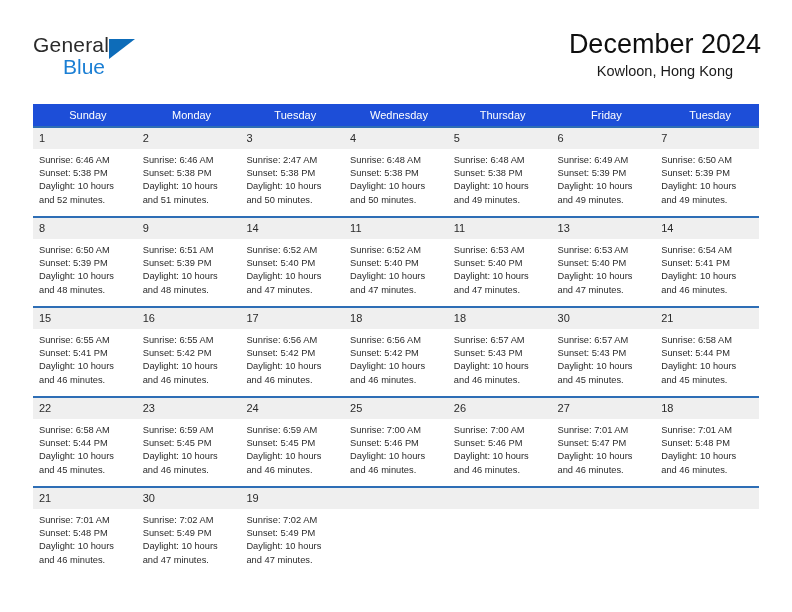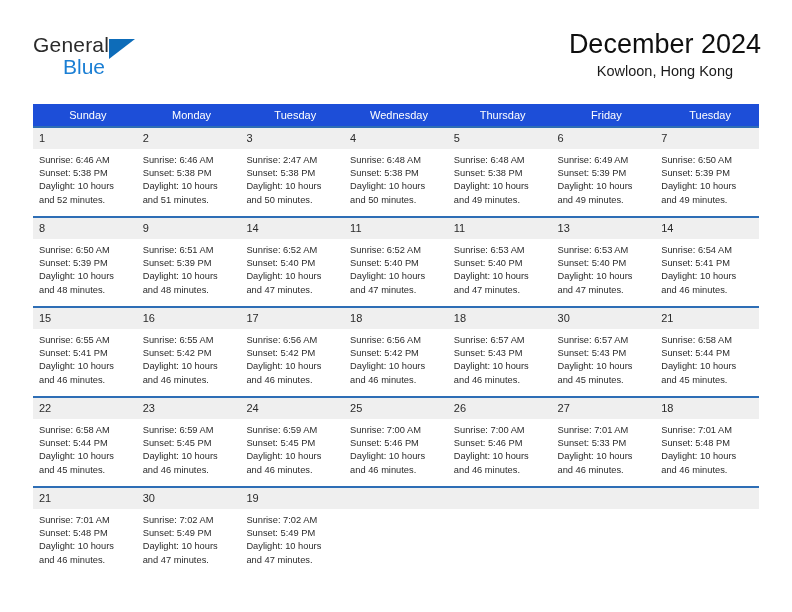--- a/index.html
+++ b/index.html
@@ -410,21 +410,21 @@
               <div class="line">Sunrise: 7:00 AM</div>
               <div class="line">Sunset: 5:46 PM</div>
               <div class="line">Daylight: 10 hours</div>
               <div class="line">and 46 minutes.</div>
             </div>
           </td>
           <td>
             <div class="daynum">27</div>
             <div class="cellbody">
               <div class="line">Sunrise: 7:01 AM</div>
-              <div class="line">Sunset: 5:33 PM</div>
+              <div class="line">Sunset: 5:47 PM</div>
               <div class="line">Daylight: 10 hours</div>
               <div class="line">and 46 minutes.</div>
             </div>
           </td>
           <td>
             <div class="daynum">18</div>
             <div class="cellbody">
               <div class="line">Sunrise: 7:01 AM</div>
               <div class="line">Sunset: 5:48 PM</div>
               <div class="line">Daylight: 10 hours</div>

